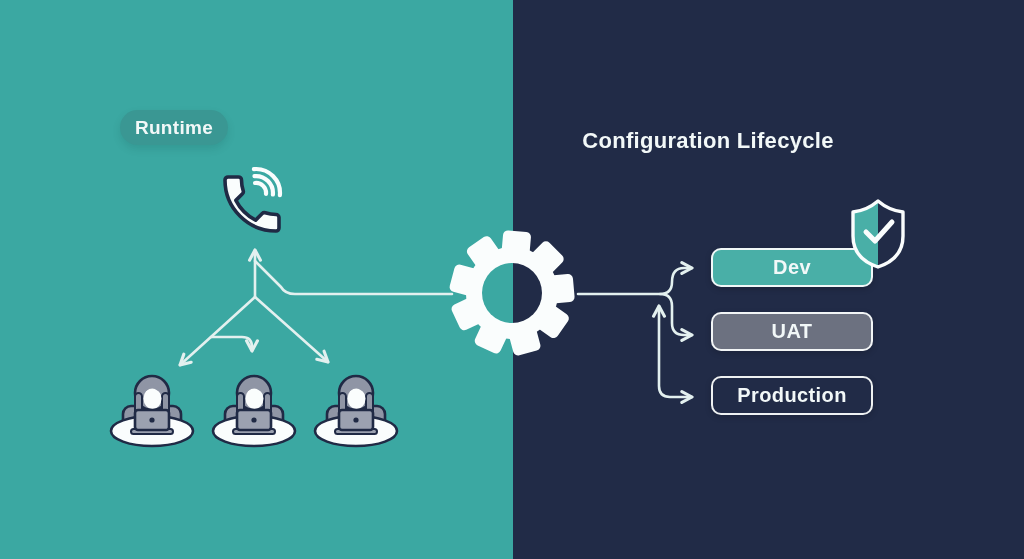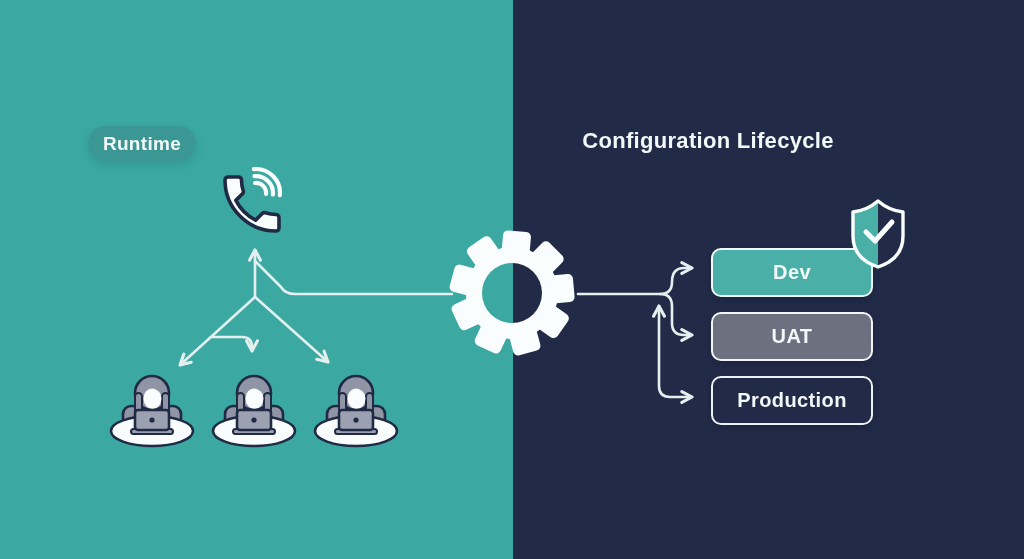--- a/index.html
+++ b/index.html
@@ -10,32 +10,31 @@
   }
   html,body{margin:0;padding:0;background:#000;}
   .canvas{
     position:relative;width:1024px;height:559px;overflow:hidden;
     font-family:"Liberation Sans",sans-serif;
   }
   .panel-left{position:absolute;left:0;top:0;width:513px;height:559px;background:var(--teal_bg);}
   .panel-right{position:absolute;left:513px;top:0;width:511px;height:559px;background:var(--navy_bg);}
   .overlay{position:absolute;left:0;top:0;width:1024px;height:559px;pointer-events:none;}
   .badge{
-    position:absolute;left:88px;top:110px;width:108px;height:35px;border-radius:18px;
+    position:absolute;left:120px;top:110px;width:108px;height:35px;border-radius:18px;
     background:var(--badge_fill);color:var(--text_light);font-size:19px;font-weight:700;
     display:flex;align-items:center;justify-content:center;letter-spacing:.3px;
     box-shadow:0 4px 8px rgba(10,50,50,.12);
-    margin-top:16px;
   }
   .title{
     position:absolute;left:558px;top:116px;width:300px;text-align:center;
     color:var(--text_light);font-size:22px;font-weight:700;letter-spacing:.3px;margin-top:12px;
   }
   .stage{
-    position:absolute;left:711px;width:162px;height:49px;border:2.2px solid rgba(250,252,252,.95);
+    position:absolute;left:711px;width:162px;height:39px;border:2.2px solid rgba(250,252,252,.95);
     border-radius:10px;display:flex;align-items:center;justify-content:center;
     color:var(--text_light);font-size:20px;font-weight:600;letter-spacing:.4px;
     box-sizing:border-box;box-shadow:0 2px 6px rgba(0,0,0,.18);
   }
   .stage-dev{top:248px;background:var(--dev_fill);}
   .stage-uat{top:312px;background:var(--uat_fill);}
   .stage-prod{top:376px;background:var(--prod_fill);}
   .ln{fill:none;stroke:var(--line);stroke-width:2.6;stroke-linecap:round;stroke-linejoin:round;}
   .mk{fill:none;stroke:var(--line);stroke-width:2;stroke-linecap:round;stroke-linejoin:round;}
 </style>

